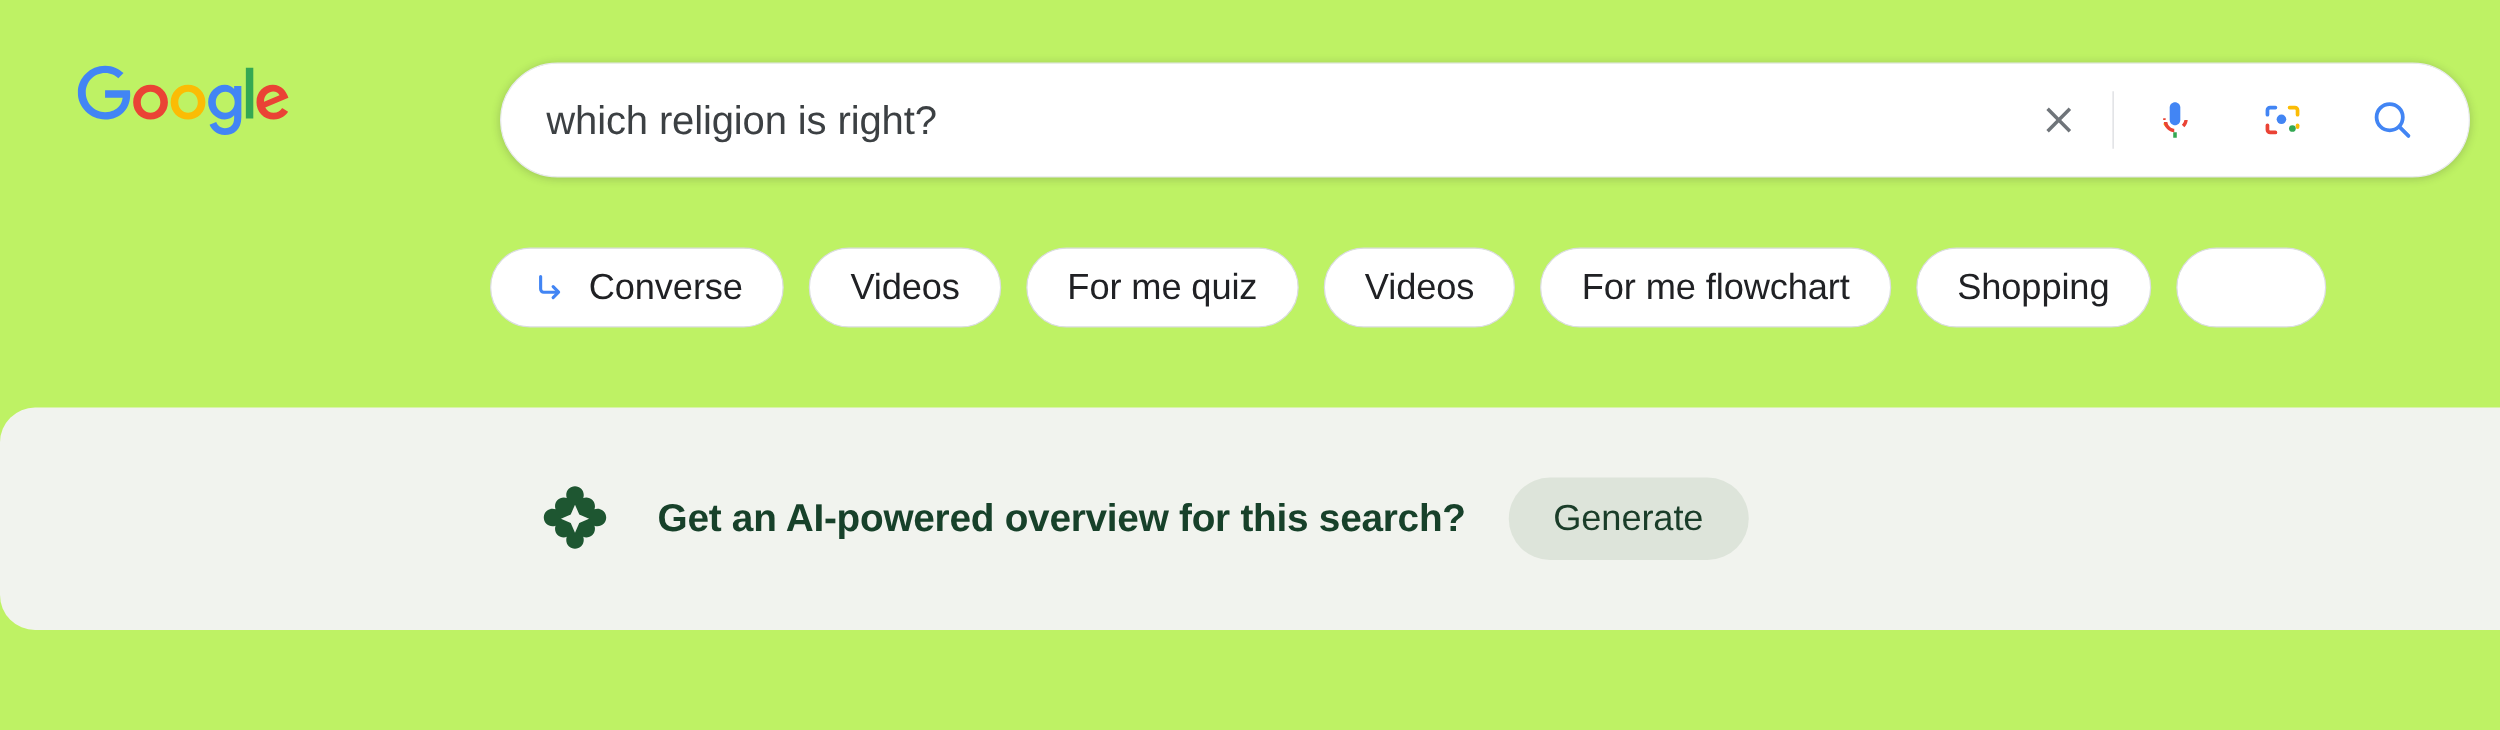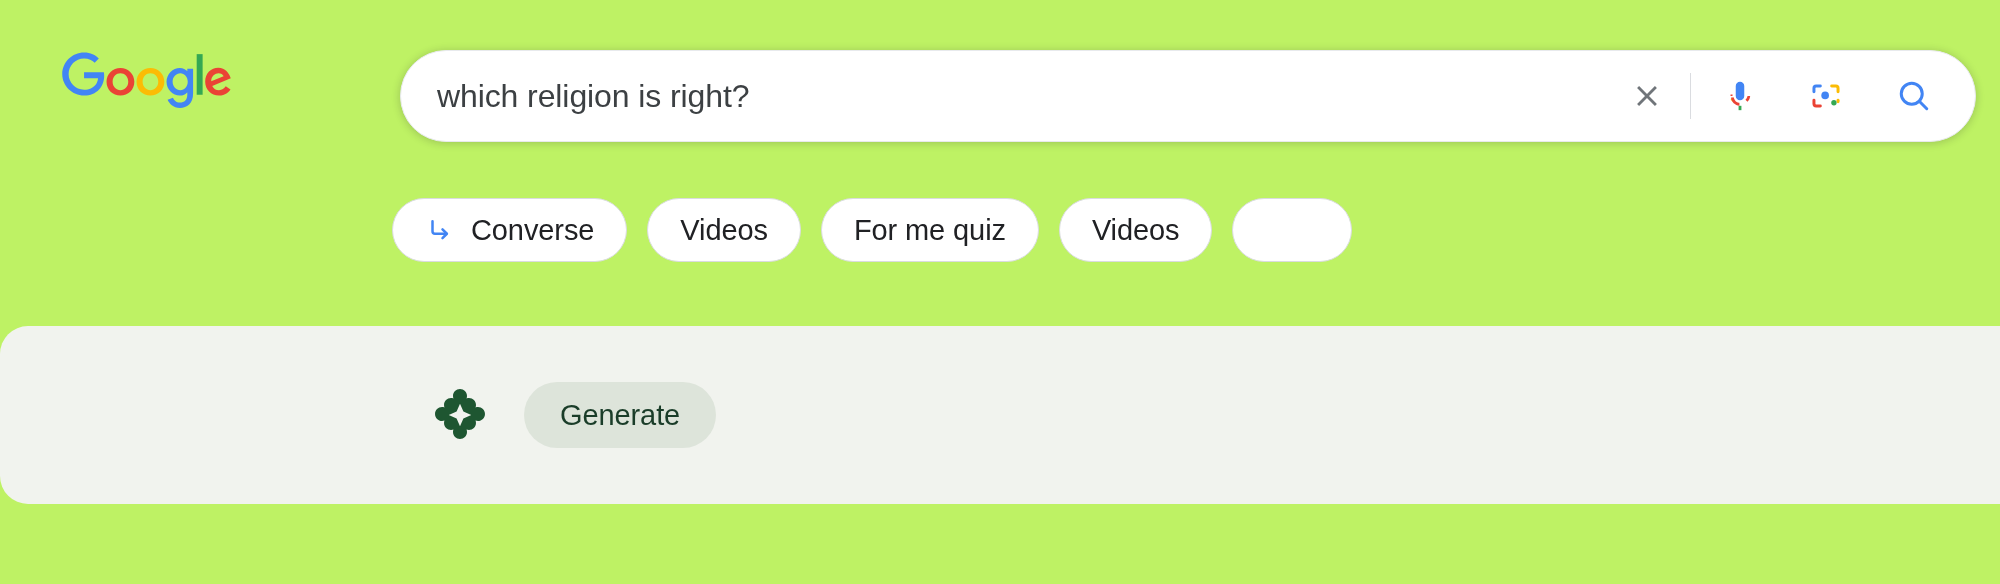--- a/index.html
+++ b/index.html
@@ -256,34 +256,41 @@
     </button>
 
     <button class="chip">
       <span class="chip-label">For me quiz</span>
     </button>
 
     <button class="chip">
       <span class="chip-label">Videos</span>
     </button>
 
-
+    <button class="chip">
+      <span class="chip-label">For me flowchart</span>
+    </button>
+
+    <button class="chip">
+      <span class="chip-label">Shopping</span>
+    </button>
 
     <button class="chip" style="min-width:120px">
       <span class="chip-label"></span>
     </button>
 
   </div>
 
   <div class="ai-banner">
 
     <span class="ai-sparkle">
       <svg width="60" height="60" viewBox="0 0 24 24">
         <path fill="#1e5631" fill-rule="evenodd" d="M12 1.6c1.55 0 2.8 1.25 2.8 2.8 0 .34-.06.66-.17.96.3-.11.62-.17.96-.17 1.55 0 2.8 1.25 2.8 2.8 0 .34-.06.66-.17.96.3-.11.62-.17.97-.17 1.54 0 2.8 1.26 2.8 2.8 0 1.55-1.26 2.81-2.8 2.81-.35 0-.67-.07-.97-.18.11.3.17.62.17.97 0 1.54-1.25 2.8-2.8 2.8-.34 0-.66-.07-.96-.18.11.3.17.62.17.97 0 1.54-1.25 2.8-2.8 2.8s-2.8-1.26-2.8-2.8c0-.35.06-.67.17-.97-.3.11-.62.18-.96.18-1.55 0-2.8-1.26-2.8-2.8 0-.35.06-.67.17-.97-.3.11-.62.18-.97.18-1.54 0-2.8-1.26-2.8-2.81 0-1.54 1.26-2.8 2.8-2.8.35 0 .67.06.97.17a2.77 2.77 0 0 1-.17-.96c0-1.55 1.25-2.8 2.8-2.8.34 0 .66.06.96.17a2.77 2.77 0 0 1-.17-.96c0-1.55 1.25-2.8 2.8-2.8zm0 5.9l-1.36 3.14L7.5 12l3.14 1.36L12 16.5l1.36-3.14L16.5 12l-3.14-1.36L12 7.5z"></path>
       </svg>
     </span>
 
+    <span class="ai-text">Get an AI-powered overview for this search?</span>
 
     <button class="generate-btn">Generate</button>
 
   </div>
 
 </div>
 
 </body></html>

